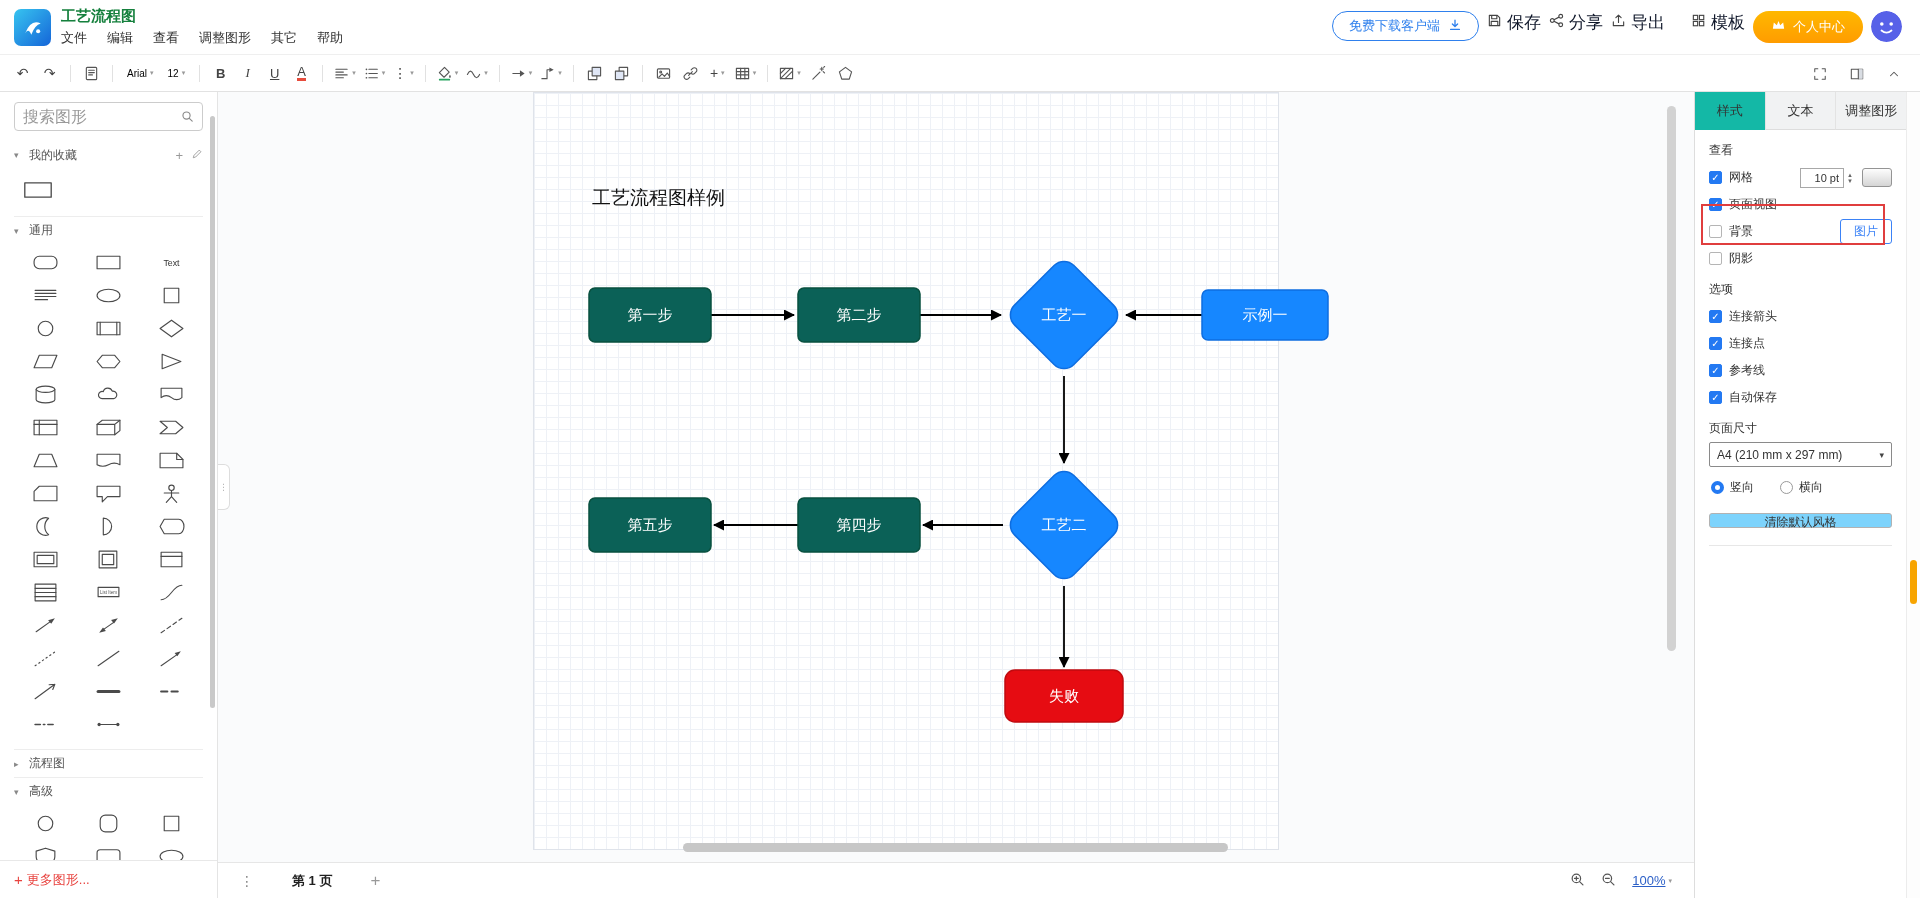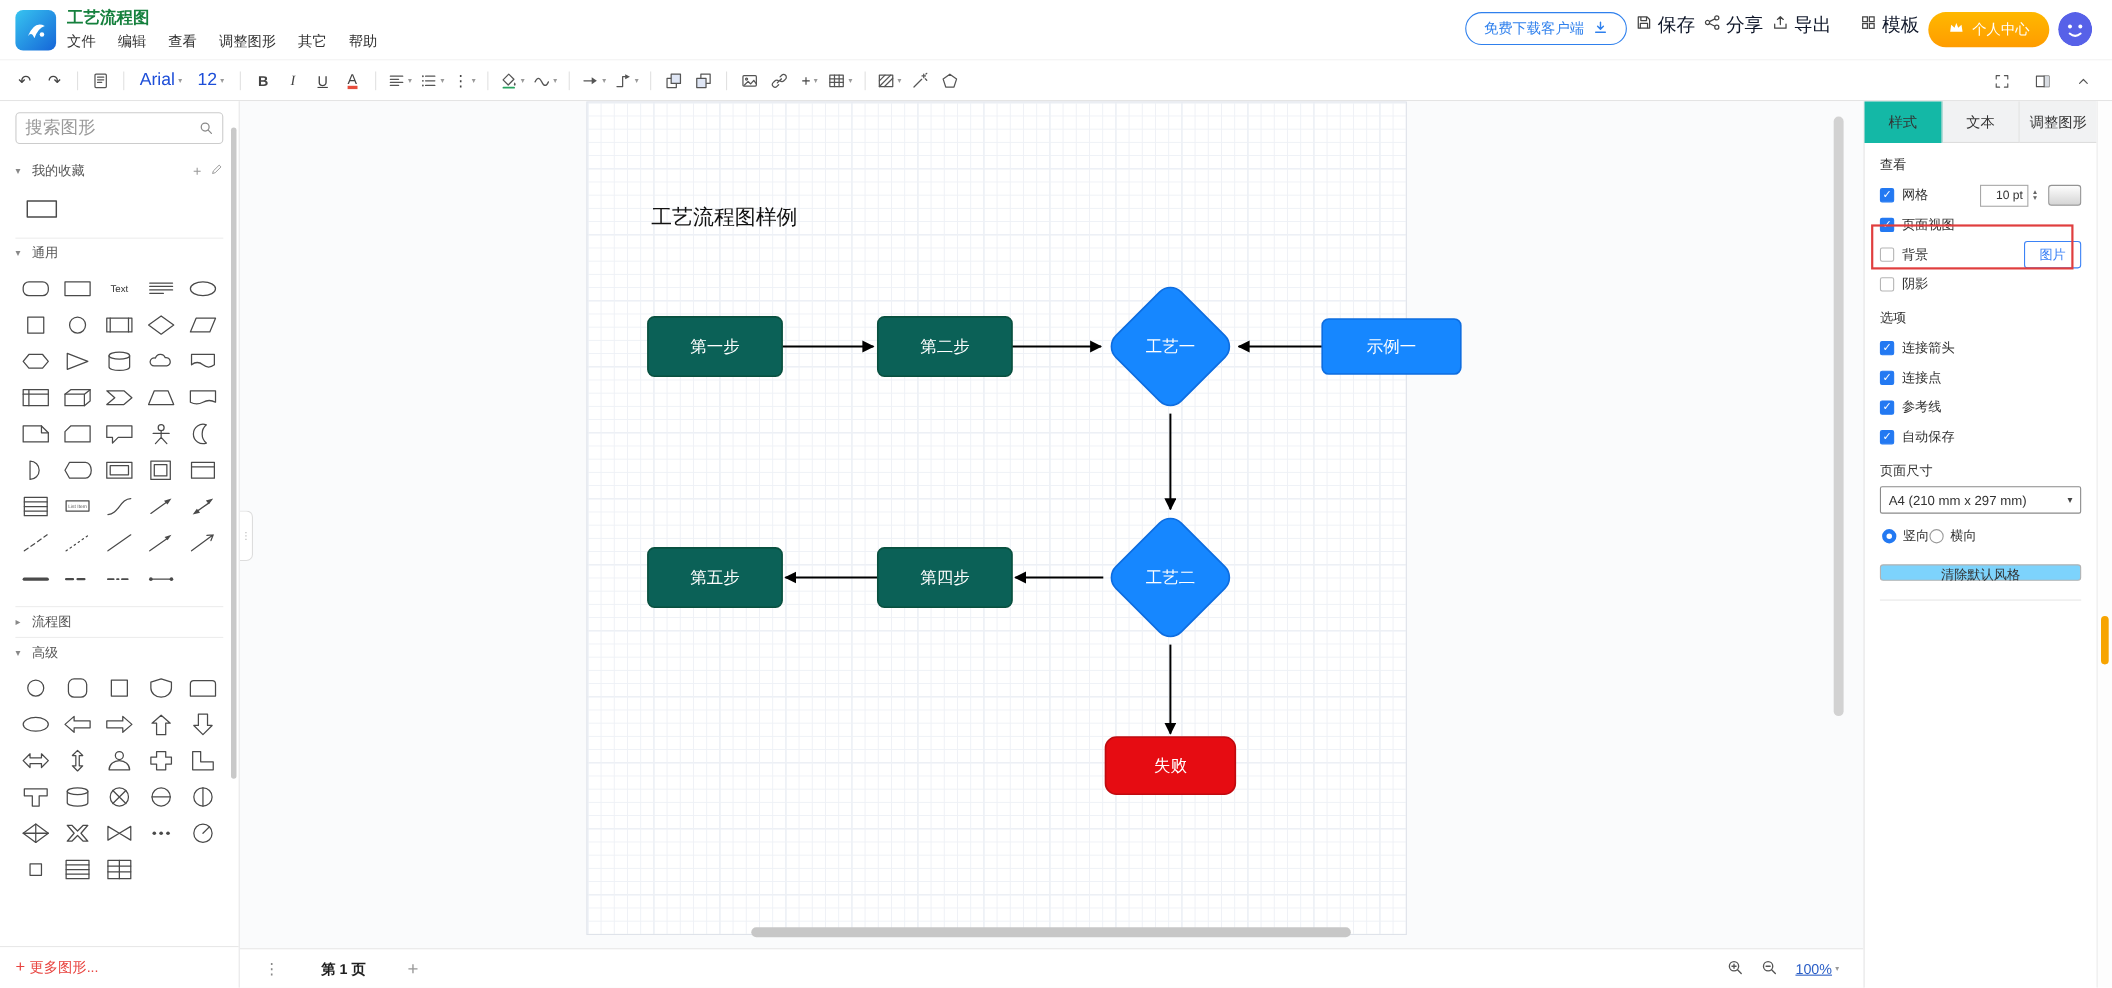--- a/index.html
+++ b/index.html
@@ -24,21 +24,21 @@
 .orange-pill svg{width:15px;height:15px}
 .avatar{width:31px;height:31px;border-radius:50%;overflow:hidden}
 .avatar svg{width:31px;height:31px;display:block}
 
 .toolbar{height:37px;border-bottom:1px solid #e2e2e2;display:flex;align-items:center;padding:0 10px;position:relative;background:#fff}
 .tb-items{display:flex;align-items:center;gap:2px}
 .tb{min-width:25px;height:26px;display:flex;align-items:center;justify-content:center;font-size:14px;color:#444;padding:0 3px;border-radius:3px}
 .tb svg{width:15px;height:15px}
 .sep{width:1px;height:17px;background:#e1e1e1;margin:0 6px}
 .caret{font-size:7px;color:#999;margin-left:3px}
-.tb-label{font-size:16px;color:#1d4ed8}
+.tb-label{font-size:10px;color:#000000}
 .tb-wide{padding:0 6px}
 .tb-bold{font-weight:bold;font-size:13px}
 .tb-italic{font-style:italic;font-family:"Liberation Serif",serif;font-size:13px}
 .tb-underline{text-decoration:underline;font-size:13px}
 .tb-font-color{font-size:13px;border-bottom:3px solid #e74c3c;line-height:13px}
 .tb-corner{position:absolute;right:14px;top:0;height:37px;display:flex;align-items:center;gap:12px}
 .tb-corner .tb svg{width:14px;height:14px}
 
 .main{display:flex;height:806px}
 
@@ -46,21 +46,21 @@
 .side-scroll{flex:1;overflow:hidden;padding:10px 14px 0 14px}
 .search-wrap{border:1px solid #ccc;border-radius:4px;height:29px;display:flex;align-items:center;padding:0 8px;margin-bottom:10px}
 .search-input{border:0;outline:0;flex:1;font-size:16px;color:#555;min-width:0;background:transparent}
 .search-input::placeholder{color:#9a9a9a}
 .search-ic svg{width:13px;height:13px;display:block}
 .section-head{display:flex;align-items:center;gap:5px;font-size:12px;color:#555;height:28px;border-top:1px solid #ededed}
 .section-head.first{border-top:0}
 .caret-i{font-size:9px;color:#888;width:10px}
 .head-tools{margin-left:auto;display:flex;align-items:center;gap:8px;color:#999;font-size:13px}
 .head-tools svg{width:12px;height:12px}
-.shape-grid{display:grid;grid-template-columns:repeat(5,1fr);padding:2px 0 8px}
+.shape-grid{display:grid;grid-template-columns:repeat(3,1fr);padding:2px 0 8px}
 .shape-cell{height:33px;display:flex;align-items:center;justify-content:center}
 .shape-cell svg{width:27px;height:21px}
 .shape-grid.fav{grid-template-columns:repeat(4,1fr);padding:4px 0 10px}
 .shape-grid.fav .shape-cell svg{width:36px;height:24px}
 .side-foot{height:38px;border-top:1px solid #e8e8e8;display:flex;align-items:center;padding:0 14px;color:#e8433f;font-size:13px;gap:4px}
 .plus-red{font-size:15px;line-height:1}
 .side-scrollbar{position:absolute;right:2px;top:24px;width:5px;height:592px;background:#c9c9c9;border-radius:3px}
 
 .canvas{flex:1;position:relative;background:#fafbfc;overflow:hidden}
 .page{position:absolute;left:315px;top:0;width:746px;height:758px;background-color:#fff;border:1px solid #dfe3ea;background-image:linear-gradient(#eef1f6 1px,transparent 1px),linear-gradient(90deg,#eef1f6 1px,transparent 1px),linear-gradient(#e2e7f0 1px,transparent 1px),linear-gradient(90deg,#e2e7f0 1px,transparent 1px);background-size:12px 12px,12px 12px,60px 60px,60px 60px}
@@ -91,21 +91,21 @@
 .cb{width:13px;height:13px;border:1px solid #b5b5b5;border-radius:2px;background:#fff;flex:0 0 auto;display:flex;align-items:center;justify-content:center;font-size:10px;line-height:1}
 .cb.checked{background:#2379f2;border-color:#2379f2;color:#fff}
 .rp-controls{margin-left:auto;display:flex;align-items:center;gap:3px}
 .grid-input{width:44px;height:20px;border:1px solid #a8a8a8;font-size:11px;display:flex;align-items:center;justify-content:flex-end;padding:0 4px;background:#fff}
 .stepper{display:flex;flex-direction:column;font-size:6px;color:#666;line-height:6px}
 .swatch{width:30px;height:19px;border:1px solid #949494;border-radius:3px;background:linear-gradient(180deg,#fdfdfd,#d5d5d5);margin-left:6px}
 .img-btn{border:1px solid #3b82f6;color:#3b82f6;background:#fff;font-size:12px;padding:3px 13px;border-radius:3px;font-family:inherit}
 .red-box{position:absolute;left:-8px;top:40px;width:184px;height:41px;border:2px solid #e03e3e;pointer-events:none;z-index:3}
 .rp-select{height:25px;border:1px solid #8a8a8a;border-radius:2px;display:flex;align-items:center;justify-content:space-between;padding:0 7px;font-size:12px;margin:4px 0 6px;background:#fff}
 .sel-caret{font-size:9px;color:#444}
-.radio-row{display:flex;align-items:center;height:28px;padding-left:2px}
+.radio-row{display:flex;gap:26px;align-items:center;height:28px;padding-left:2px}
 .radio-wrap{display:flex;align-items:center;gap:6px}
 .radio{width:13px;height:13px;border:1px solid #9a9a9a;border-radius:50%;background:#fff;flex:0 0 auto}
 .radio.sel{border:4px solid #2379f2}
 .clear-btn{width:100%;height:15px;background:#7dd3fc;border:1px solid #b2b2b2;border-radius:3px;font-size:12px;color:#333;margin-top:12px;font-family:inherit}
 .rp-divider{border-top:1px solid #e7e7e7;margin-top:16px}
 
 .edge-strip{width:14px;background:#fdfdfd;border-left:1px solid #ececec;position:relative}
 .edge-thumb{position:absolute;right:3px;top:468px;width:7px;height:44px;background:#f7a400;border-radius:4px}
 </style>
 </head>

